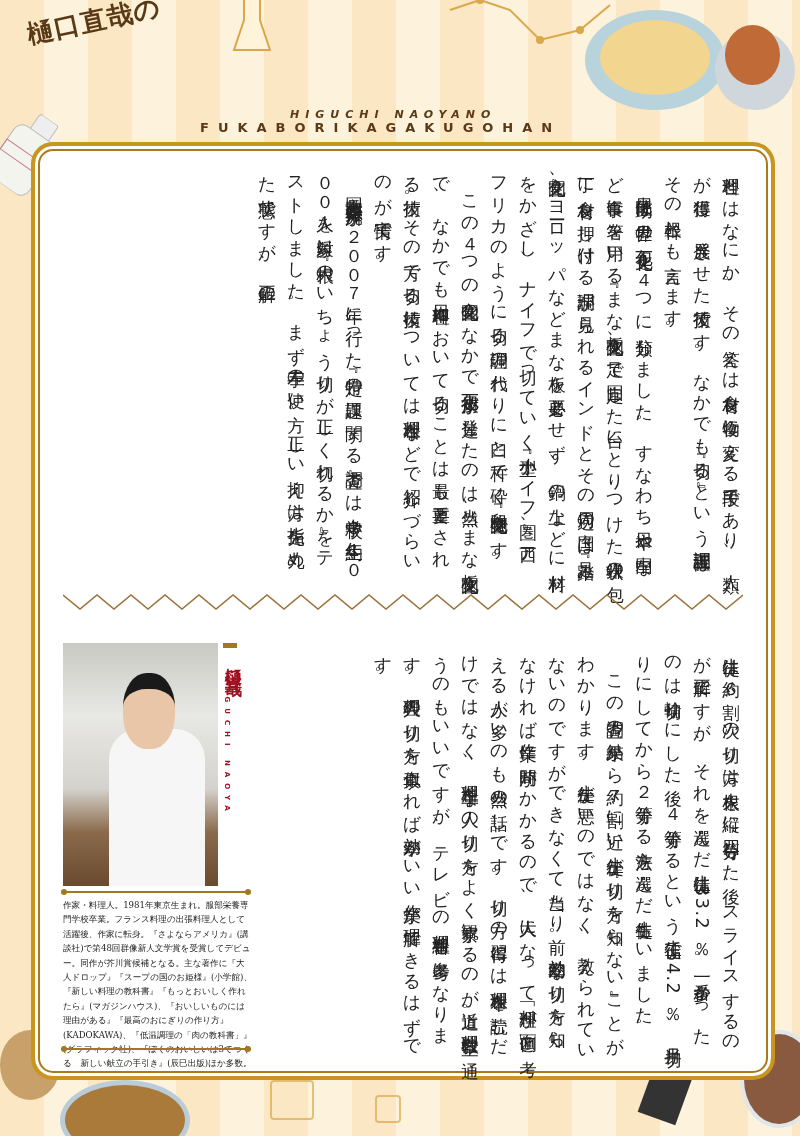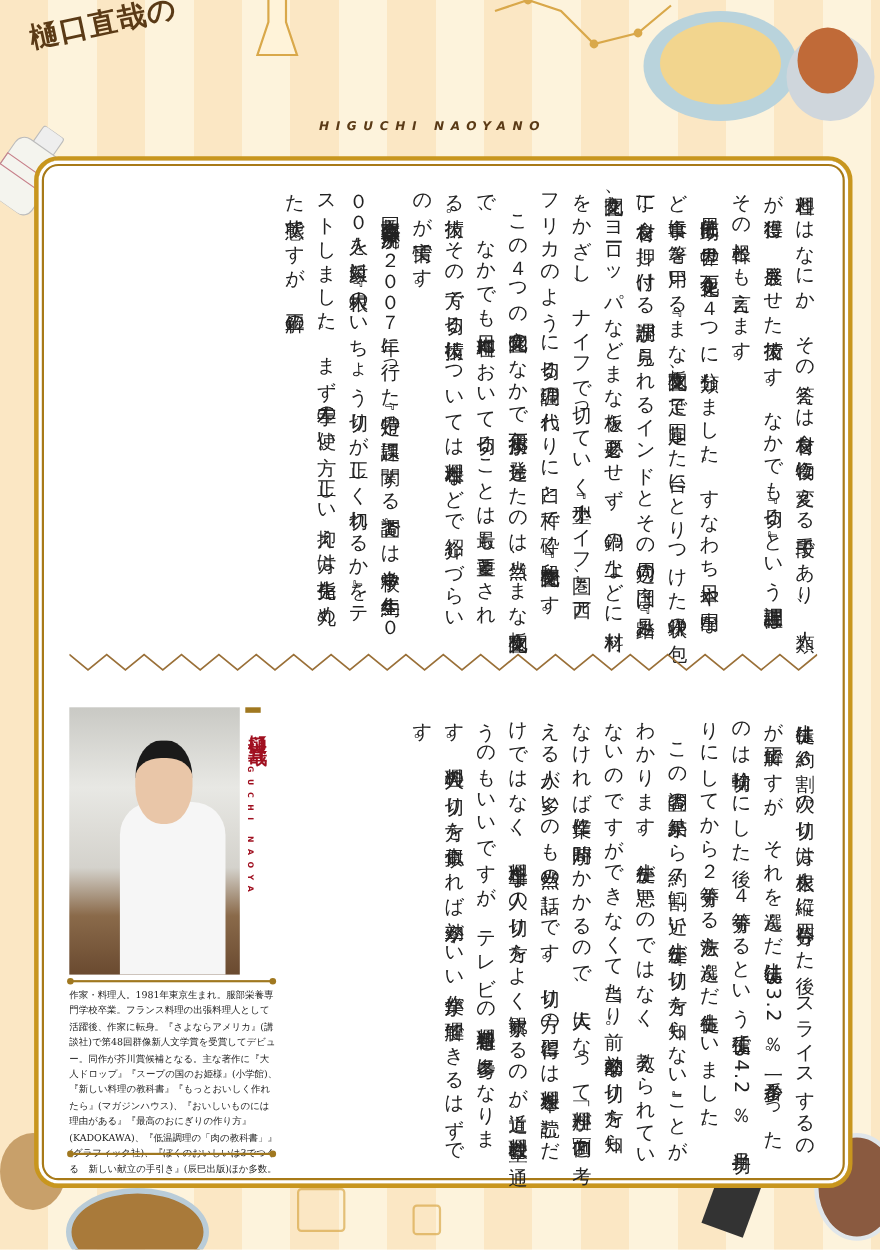--- a/index.html
+++ b/index.html
@@ -71,20 +71,21 @@
   <div class="food" style="left:60px;top:50px;width:120px;height:70px;background:#a97a3a;border:5px solid #b9ccd8;"></div>
   <div class="food" style="left:740px;top:0;width:70px;height:90px;background:#8a5a40;border:4px solid #e0e6ea;"></div>
   <div style="position:absolute;left:645px;top:40px;width:40px;height:50px;background:#333;transform:rotate(20deg);"></div>
 </div>
 <div class="hex" style="left:270px;top:1080px;width:40px;height:36px;"></div>
 <div class="hex" style="left:375px;top:1095px;width:22px;height:24px;"></div>
 
 <div class="header">
   <div class="subtitle">樋口直哉の</div>
   <div class="romaji1">HIGUCHI NAOYANO</div>
+  <div class="romaji2">FUKABORIKAGAKUGOHAN</div>
 </div>
 
 <div class="card">
   <div class="vtext top-text">料理とはなにか。その答えは食材を食物に変える手段であり、人類が獲得し、発展させた技術です。なかでも『切る』という調理工程はその根幹とも言えます。
 　中尾佐助は世界の包丁文化を４つに分類しました。すなわち日本や中国など食事に箸を用いる『まな板文化圏』、足で固定した台にとりつけた鎌状の包丁に食材を押し付ける調理が見られるインドとその周辺の国々は『足踏み文化圏』、ヨーロッパなどまな板を必要とせず、鍋の上などに材料をかざし、ナイフで切っていく『小型ナイフ圏』、西アフリカのように切る調理の代わりに臼と杵で砕く『臼杵文化圏』です。
 　この４つの文化圏のなかで包丁技術が発達したのは当然、まな板文化圏で、なかでも日本料理において切ることは最も重要とされる技術。その方で切る技術については料理本などで紹介しづらいのが実情です。
 　国立教育政策研究所が２００７年に行った『特定の課題に関する調査』では中学校３年生約１０００人を対象に『大根のいちょう切りが正しく切れるか』をテストしました。まず左手の使い方。正しい抑え方は指先を丸めた状態ですが、正解の</div>
 
   <svg class="divider" viewBox="0 0 680 24" preserveAspectRatio="none">
     <polyline fill="none" stroke="#9a7038" stroke-width="1.5" points="0,4 17,18 34,4 51,18 68,4 85,18 102,4 119,18 136,4 153,18 170,4 187,18 204,4 221,18 238,4 255,18 272,4 289,18 306,4 323,18 340,4 357,18 374,4 391,18 408,4 425,18 442,4 459,18 476,4 493,18 510,4 527,18 544,4 561,18 578,4 595,18 612,4 629,18 646,4 663,18 680,4"></polyline>

